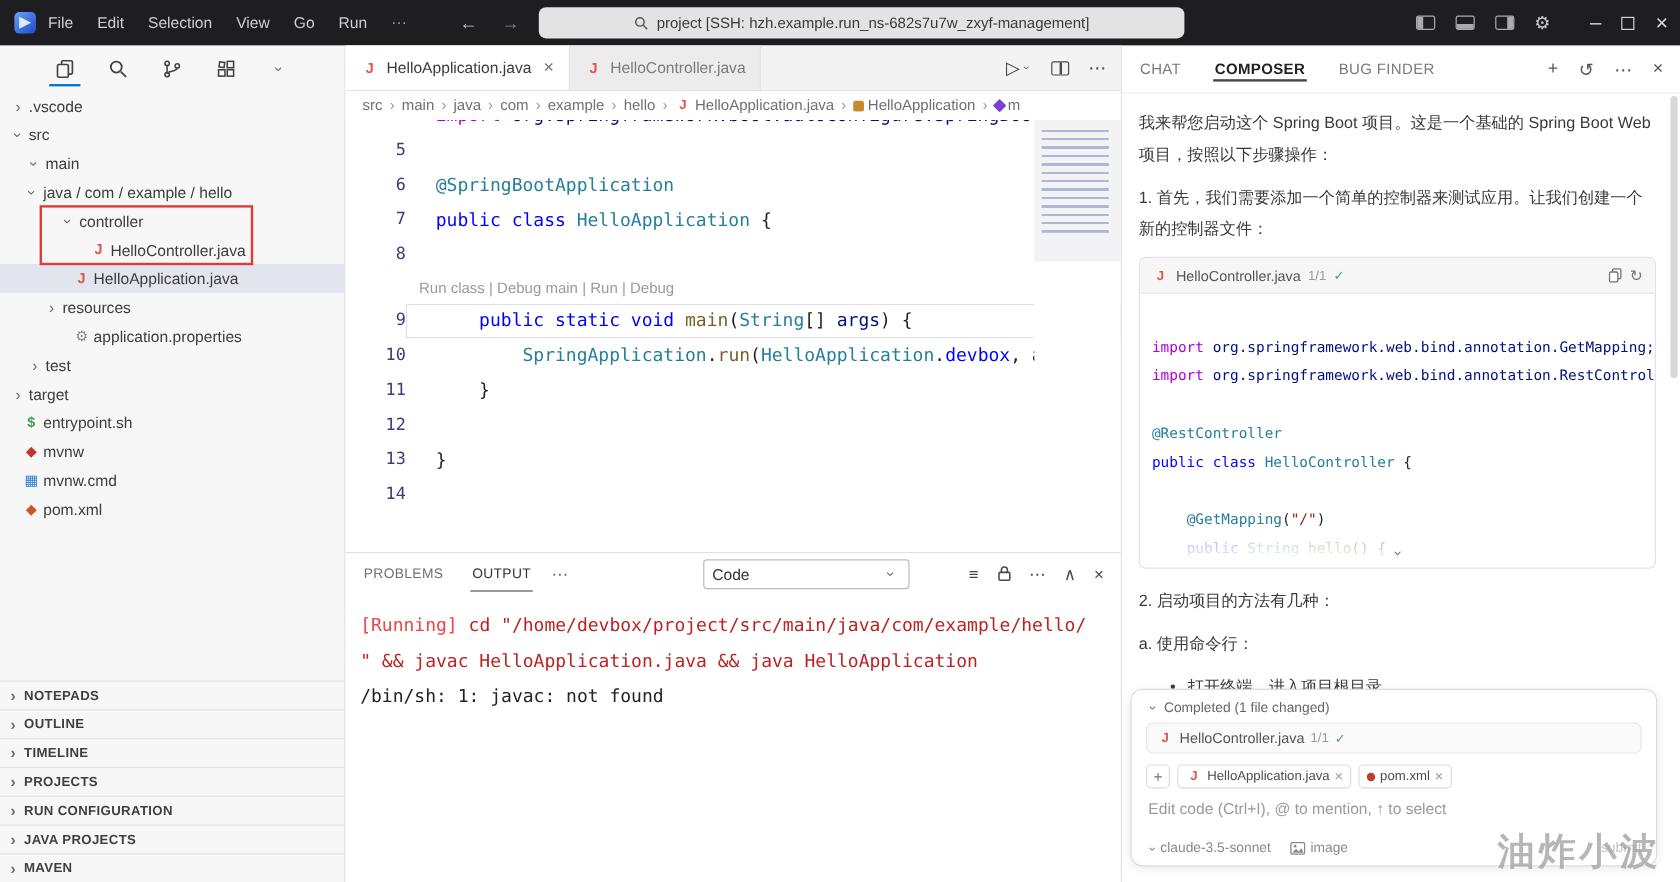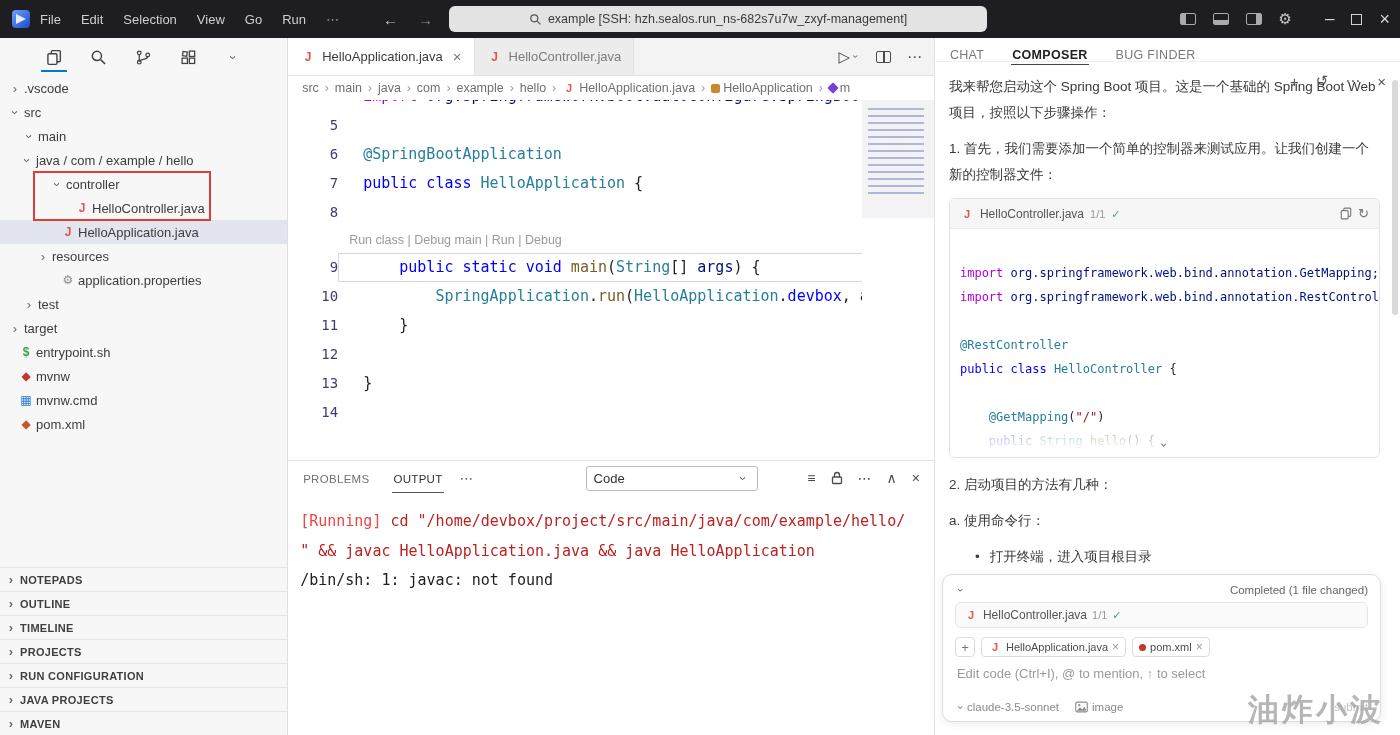--- a/index.html
+++ b/index.html
@@ -107,21 +107,21 @@
 .ptabs{display:flex;gap:22px;}
 .ptab{letter-spacing:.3px;padding:9px 1px 7px;cursor:pointer;}
 .ptab.active{color:#333;border-bottom:1px solid #555;}
 .phead-more{margin-left:16px;font-size:14px;color:#6a6a6a;}
 .channel{margin-left:112px;width:172px;height:25px;border:1px solid #bcbcbc;border-radius:3px;background:#fff;display:flex;align-items:center;justify-content:space-between;padding:0 7px;font-size:13px;color:#333;}
 .phead-icons{margin-left:auto;display:flex;align-items:center;gap:15px;color:#4a4a4a;font-size:14px;}
 .output{font-family:"DejaVu Sans Mono","Liberation Mono",monospace;font-size:15px;padding:12px 6px 0 12px;}
 .out-row{white-space:pre;min-height:29.5px;line-height:29.5px;}
 
 
-.chat-head{height:24px;display:flex;padding:0 14px;border-bottom:1px solid #efefef;flex-direction:column;}
+.chat-head{height:40px;display:flex;align-items:center;padding:0 14px;border-bottom:1px solid #efefef;}
 .ctabs{display:flex;gap:26px;font-size:12.5px;color:#7a7a7a;letter-spacing:.3px;}
 .ctab{cursor:pointer;position:relative;padding:10px 1px;}
 .ctab.active{color:#222;font-weight:bold;}
 .ctab.active::after{content:"";position:absolute;left:0;right:0;bottom:7px;height:1.5px;background:#444;}
 .chat-head-icons{margin-left:auto;display:flex;align-items:center;gap:17px;color:#555;font-size:15px;}
 .chat-body{padding:8px 20px 0 14px;font-size:13.5px;color:#3a3a3a;line-height:26px;height:659px;overflow:hidden;}
 .msg{margin:4px 0 10px;}
 .ccard{border:1px solid #e2e2e2;border-radius:6px;margin:10px 0 14px;overflow:hidden;}
 .ccard-head{height:30px;background:#f6f6f6;border-bottom:1px solid #e9e9e9;display:flex;align-items:center;gap:6px;padding:0 10px;font-size:12px;color:#555;}
 .ccard-head .dim{color:#9a9a9a;font-size:11px;}
@@ -131,21 +131,21 @@
 .ccard-body{position:relative;padding:8px 0 4px 10px;font-family:"DejaVu Sans Mono","Liberation Mono",monospace;font-size:12px;line-height:24px;overflow:hidden;}
 .ccode-row{white-space:pre;min-height:24px;}
 .ccode-row.faded{opacity:.45;}
 .fade{position:absolute;left:0;right:0;bottom:0;height:30px;background:linear-gradient(rgba(255,255,255,0),#fff 85%);}
 .expand{position:absolute;bottom:0;left:50%;margin-left:-7px;color:#777;}
 .bullet-row{display:flex;gap:10px;padding-left:26px;line-height:26px;}
 .bdot{flex:none;}
 
 
 .composer{position:absolute;left:7px;right:19px;bottom:13px;background:#fff;border:1px solid #dcdcdc;border-radius:10px;box-shadow:0 2px 10px rgba(0,0,0,.08);padding:9px 12px 34px;z-index:5;}
-.comp-row1{display:flex;align-items:center;gap:4px;font-size:11.5px;color:#666;margin-bottom:6px;justify-content:space-between;}
+.comp-row1{display:flex;align-items:center;gap:4px;font-size:11.5px;color:#666;margin-bottom:6px;}
 .comp-row1 .chev{font-size:11px;width:11px;}
 .comp-filebox{border:1px solid #e6e6e6;background:#fafafa;border-radius:6px;height:26px;display:flex;align-items:center;gap:5px;padding:0 8px;font-size:12px;color:#555;margin-bottom:9px;}
 .comp-filebox .dim{color:#9a9a9a;font-size:11px;}
 .chips{display:flex;gap:6px;margin-bottom:9px;}
 .chip{display:inline-flex;align-items:center;gap:4px;height:20px;border:1px solid #dcdcdc;border-radius:4px;padding:0 6px;font-size:11px;color:#4c4c4c;background:#fff;}
 .chip.add{width:20px;justify-content:center;padding:0;color:#777;font-size:13px;}
 .chip-x{color:#999;font-size:12px;}
 .dot-red{width:7px;height:7px;border-radius:50%;background:#c0392b;display:inline-block;}
 .comp-input{font-size:13px;color:#9a9a9a;margin:2px 2px 6px;}
 .comp-bottom{position:absolute;left:12px;right:12px;bottom:8px;display:flex;align-items:center;gap:16px;font-size:11.5px;color:#8a8a8a;}
@@ -174,21 +174,21 @@
     </div>
   <div class="nav-arrows">
     <span>←</span>
     <span class="dim">→</span>
   </div>
   <div class="search-pill">
     <svg width="13" height="13" viewBox="0 0 16 16">
         <circle cx="6.5" cy="6.5" r="4.3" fill="none" stroke="#555" stroke-width="1.5"></circle>
         <line x1="10" y1="10" x2="14" y2="14" stroke="#555" stroke-width="1.5"></line>
       </svg>
-    <span>example [SSH: hzh.sealos.run_ns-682s7u7w_zxyf-management]</span>
+    <span>project [SSH: hzh.example.run_ns-682s7u7w_zxyf-management]</span>
   </div>
   <div class="tb-right">
     <span class="lticon left"></span>
     <span class="lticon bottom"></span>
     <span class="lticon right"></span>
     <span class="tb-gear">⚙</span>
     <span class="win-min">–</span>
     <span class="winbox"></span>
     <span class="win-close">×</span>
   </div>

